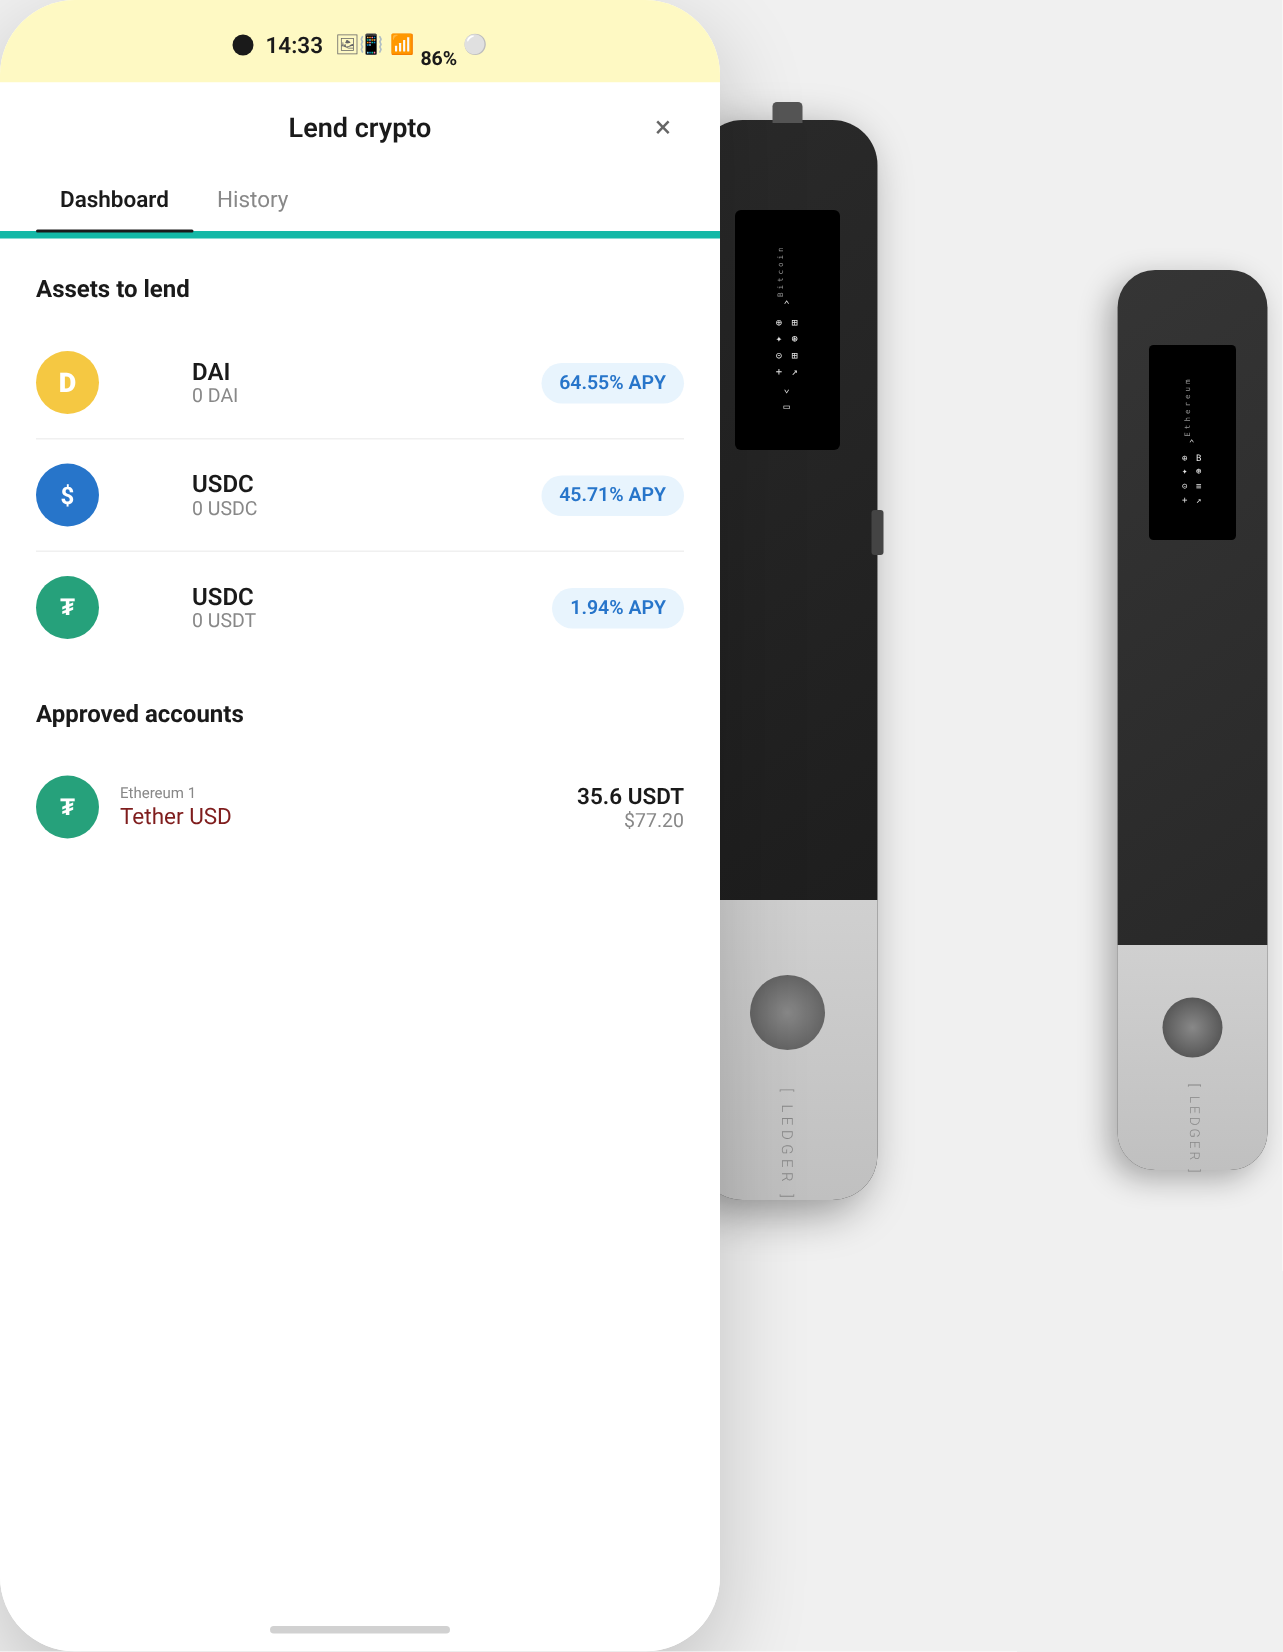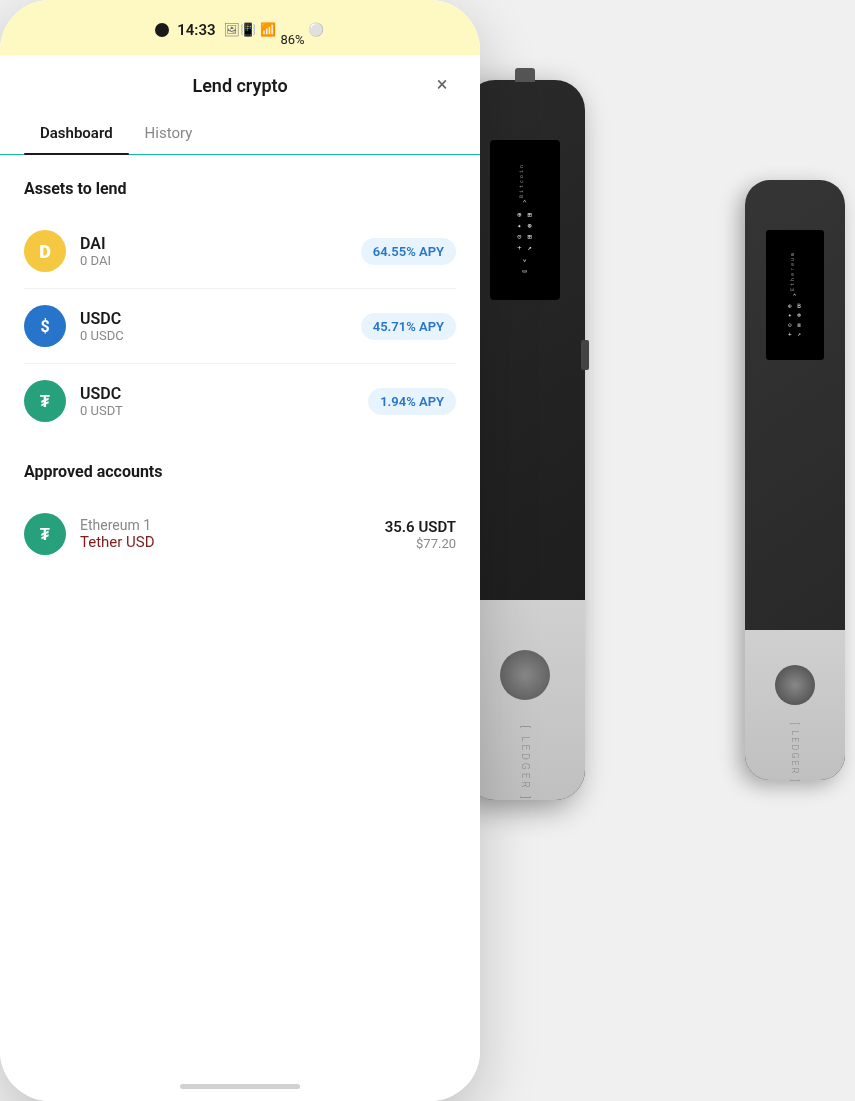--- a/index.html
+++ b/index.html
@@ -57,21 +57,21 @@
       color: #666;
     }
     .status-right {
       display: flex;
       align-items: center;
       gap: 4px;
     }
     .battery-text {
       font-size: 13px;
       color: #1a1a1a;
-      font-weight: 400;
+      font-weight: 700;
       margin-top: 20px;
     }
 
     
     .modal-container {
       background: #fff;
       height: calc(100% - 55px);
       border-radius: 0;
       display: flex;
       flex-direction: column;
@@ -102,21 +102,21 @@
       align-items: center;
       justify-content: center;
       cursor: pointer;
       color: #666;
       font-size: 20px;
     }
 
     
     .tabs {
       display: flex;
-      border-bottom: 1px solid #14b8a6;
+      border-bottom: 5px solid #14b8a6;
       padding: 0 24px;
     }
     .tab {
       padding: 12px 16px;
       font-size: 15px;
       cursor: pointer;
       color: #888;
       position: relative;
       white-space: nowrap;
     }
@@ -187,20 +187,21 @@
       background: #2775ca;
       color: #fff;
     }
     .usdt-icon {
       background: #26a17b;
       color: #fff;
     }
 
     .asset-info {
       flex: 1;
+      margin-left: 48px;
     }
     .asset-name {
       font-size: 16px;
       font-weight: 600;
       color: #1a1a1a;
     }
     .asset-balance {
       font-size: 13px;
       color: #888;
     }
@@ -237,21 +238,21 @@
       font-weight: 700;
       color: #fff;
       margin-right: 14px;
       flex-shrink: 0;
     }
 
     .account-info {
       flex: 1;
     }
     .account-sub {
-      font-size: 14px;
+      font-size: 10px;
       color: #888;
     }
     .account-name {
       font-size: 15px;
       font-weight: 400;
       color: #7f1d1d;
     }
 
     .account-amount {
       text-align: right;

